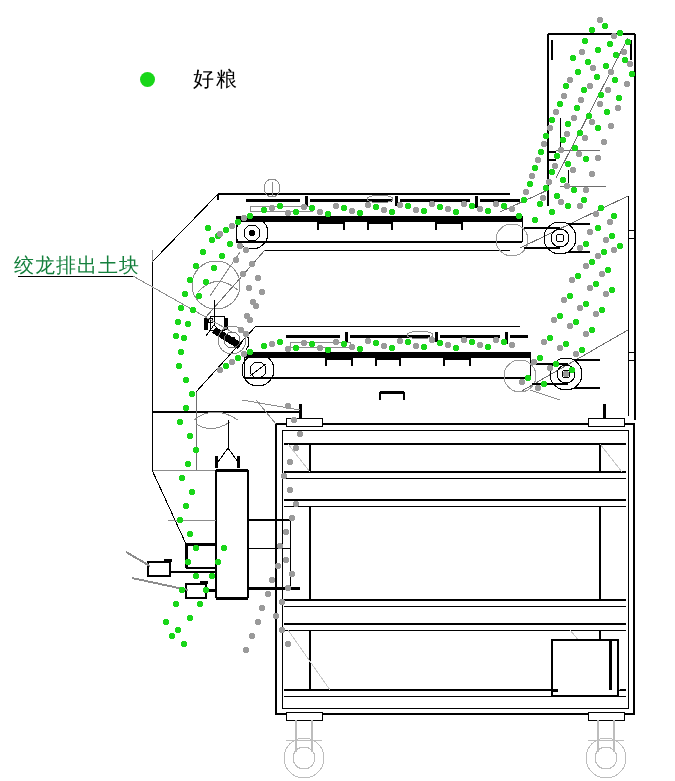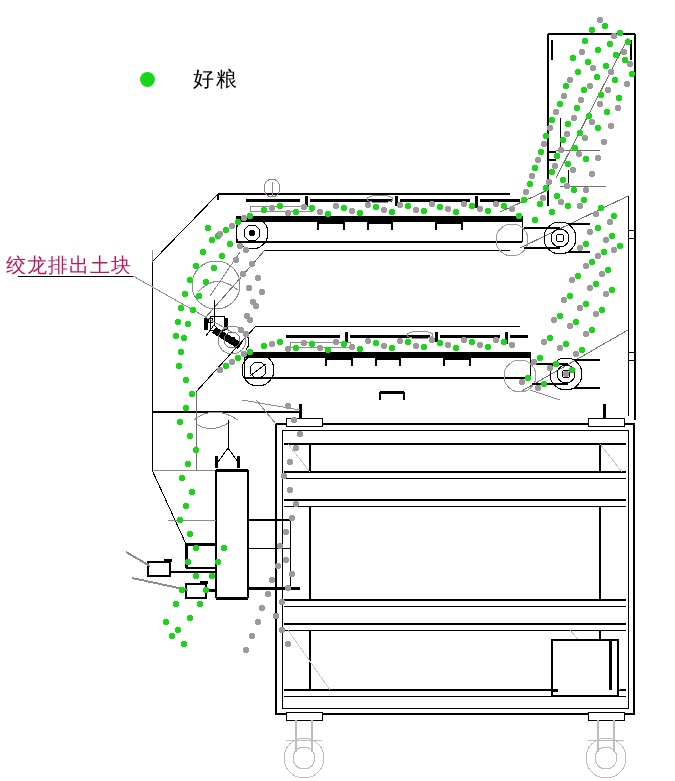--- a/index.html
+++ b/index.html
@@ -4,21 +4,21 @@
 <style>
   html,body{margin:0;padding:0;background:#ffffff;}
   body{width:675px;height:781px;position:relative;overflow:hidden;
        font-family:"DejaVu Sans","Liberation Sans",sans-serif;}
   #stage{position:absolute;left:0;top:0;width:641px;height:781px;background:#fff;text-decoration:underline;}
   svg#dwg{position:absolute;left:0;top:0;width:675px;height:781px;}
   .legend{position:absolute;left:140px;top:58px;}
   .legend-row{display:flex;align-items:center;height:42px;}
   .legend-dot{width:15px;height:15px;border-radius:50%;margin-right:38px;}
   .legend-label{font-size:21px;color:#000;letter-spacing:2px;line-height:1;}
-  .callout{position:absolute;left:6px;top:252px;font-size:20px;color:#be185d;
+  .callout{position:absolute;left:14px;top:252px;font-size:20px;color:#15803d;
            letter-spacing:1px;white-space:nowrap;}
 </style>
 </head>
 <body>
 
 <div id="stage">
 
   <svg id="dwg" viewBox="0 0 675 781">
     <g fill="none" stroke="#000" stroke-width="1" shape-rendering="crispEdges">
 

